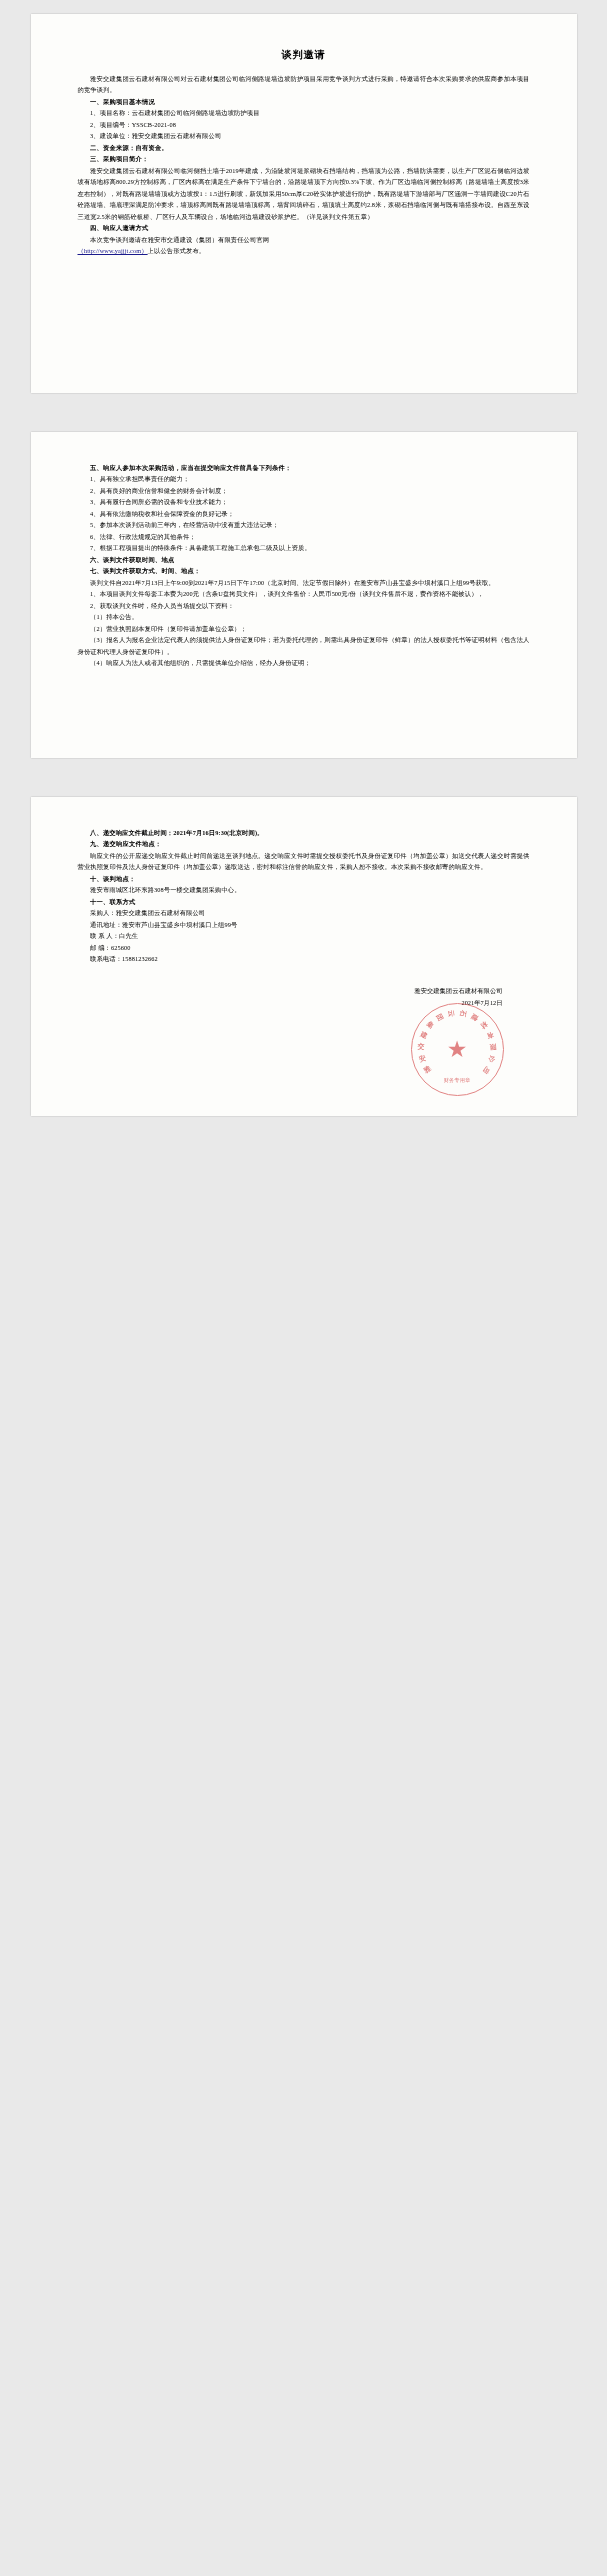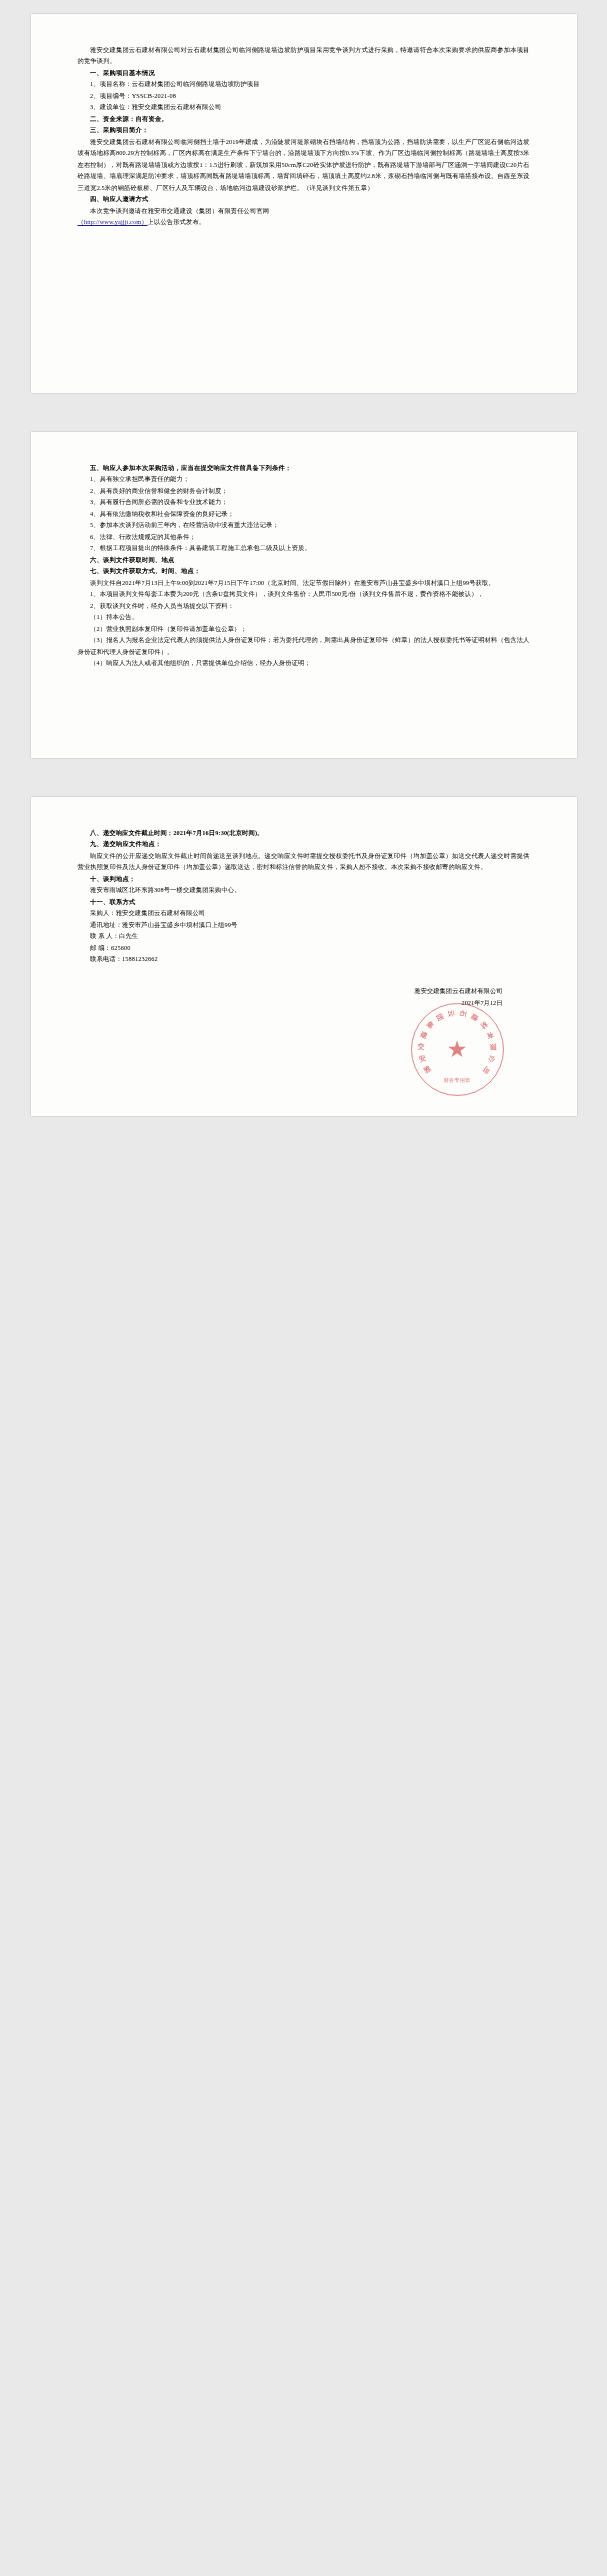--- a/index.html
+++ b/index.html
@@ -128,20 +128,21 @@
     text-align: right;
     font-size: 6.3px;
     line-height: 12px;
     padding-right: 27px;
   }
 </style>
 </head>
 <body>
 
 <div class="page" id="page1">
+  <div class="doc-subtitle">谈判邀请</div>
 
   <p class="para">雅安交建集团云石建材有限公司对云石建材集团公司临河侧路堤墙边坡防护项目采用竞争谈判方式进行采购，特邀请符合本次采购要求的供应商参加本项目的竞争谈判。</p>
 
   <p class="section">一、采购项目基本情况</p>
   <p class="item">1、项目名称：云石建材集团公司临河侧路堤墙边坡防护项目</p>
   <p class="item">2、项目编号：YSSCB-2021-08</p>
   <p class="item">3、建设单位：雅安交建集团云石建材有限公司</p>
 
   <p class="section">二、资金来源：自有资金。</p>
   <p class="section">三、采购项目简介：</p>

